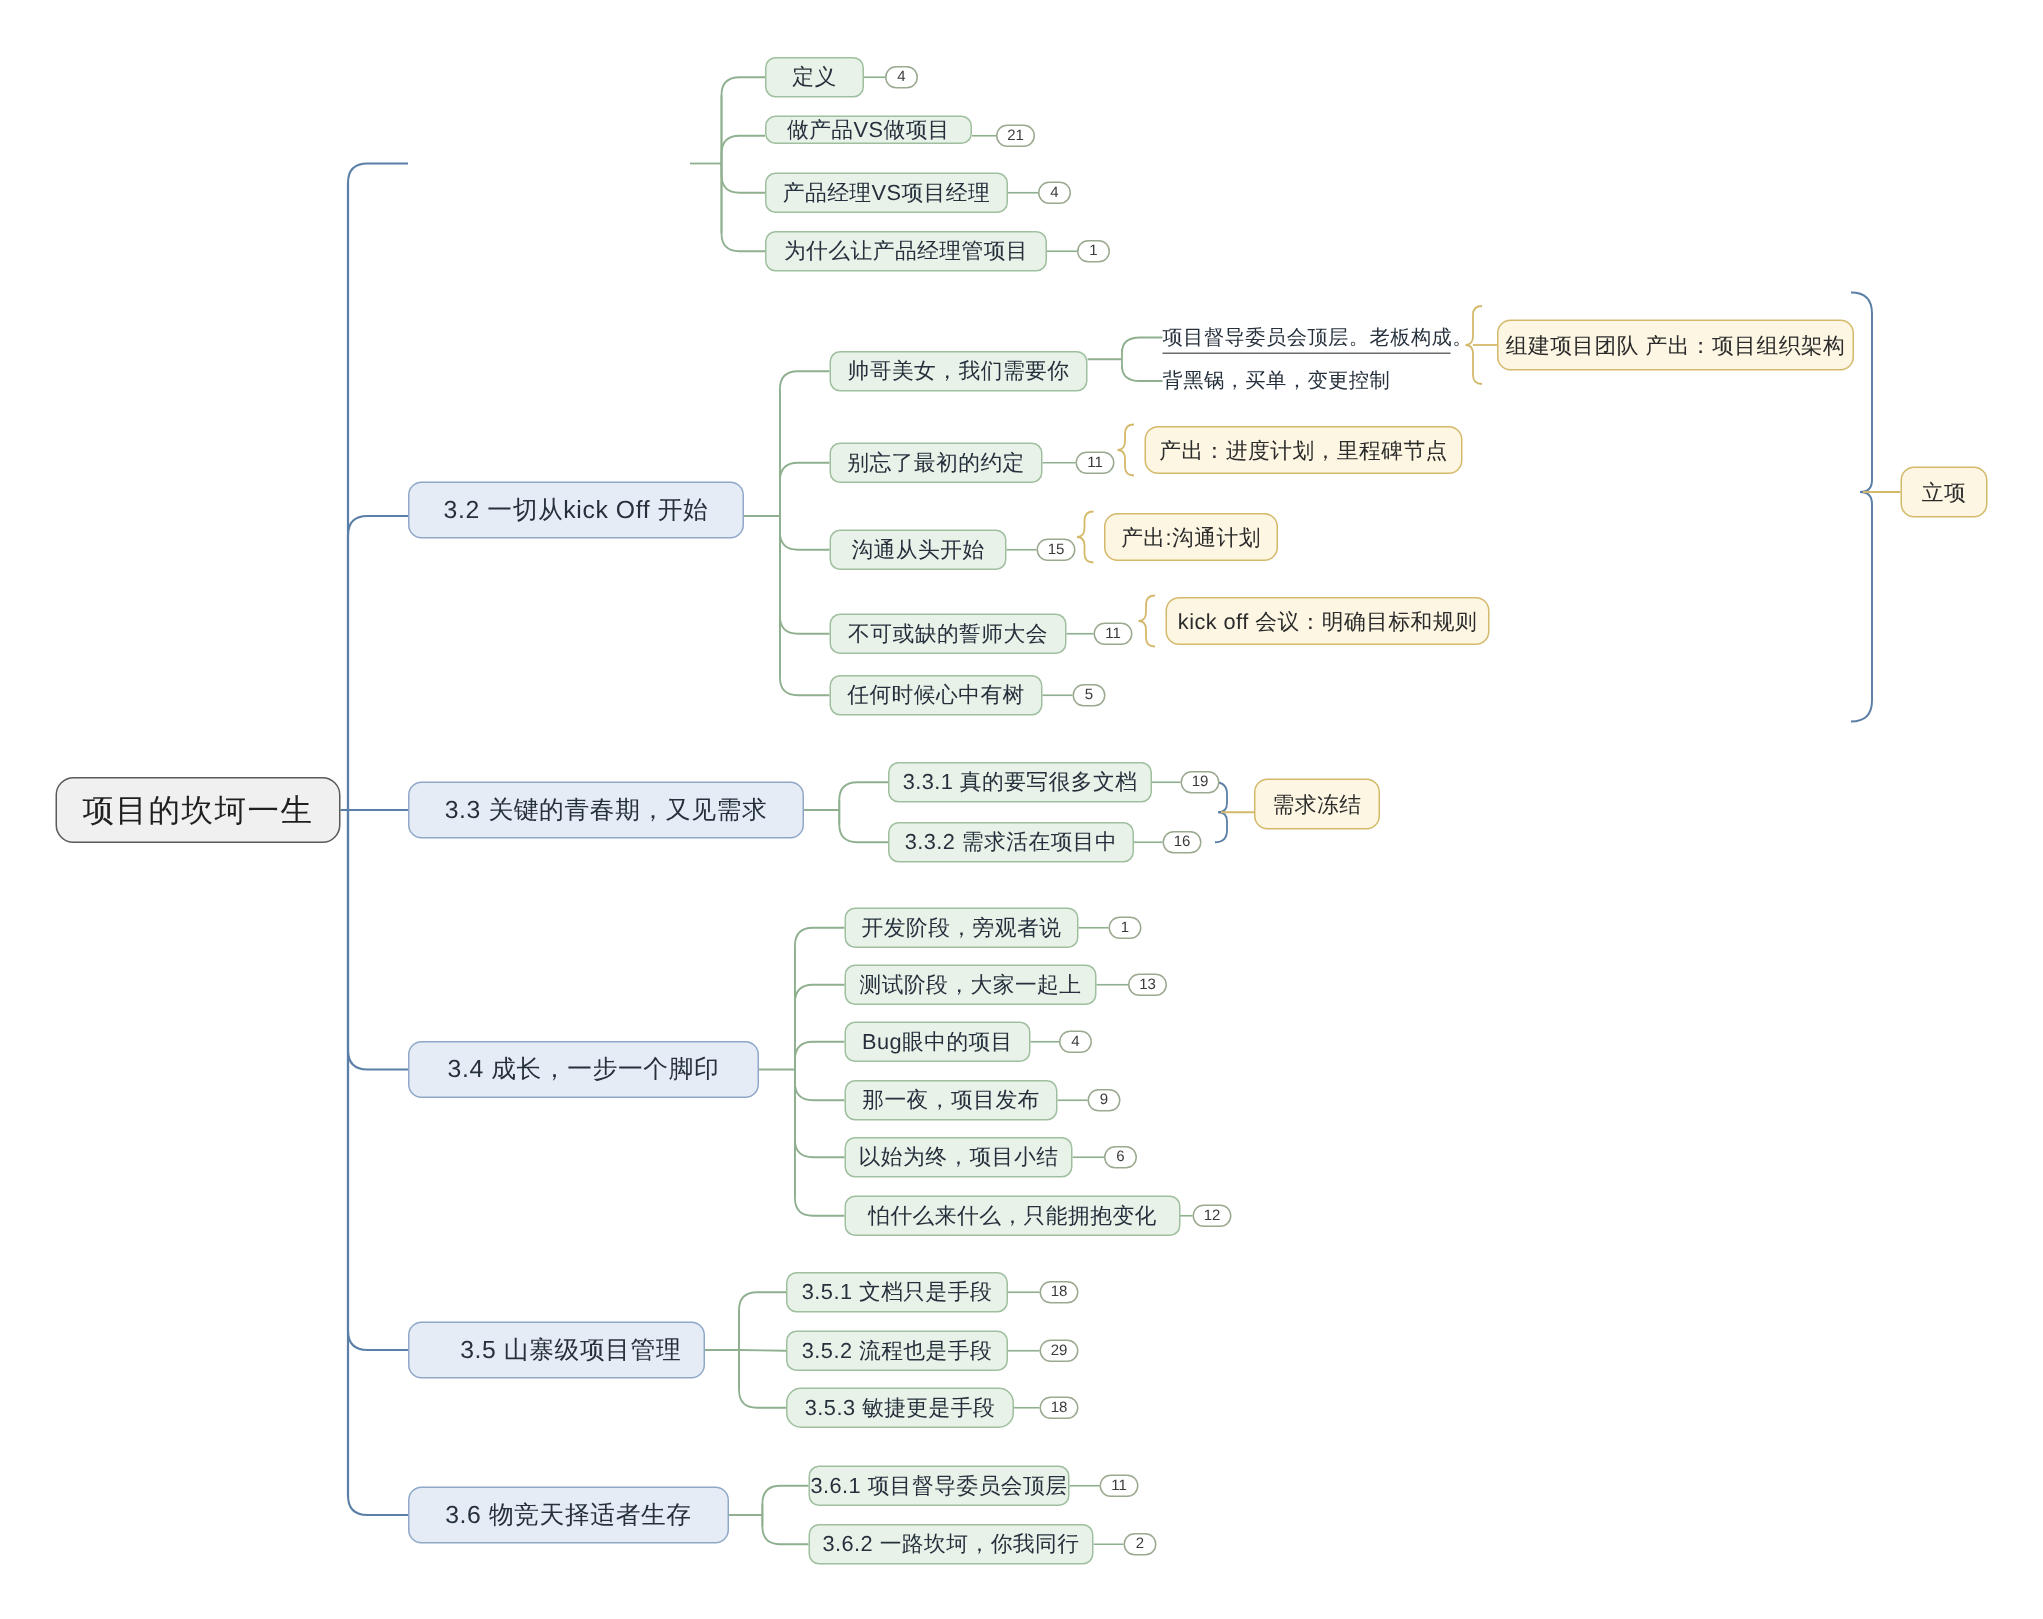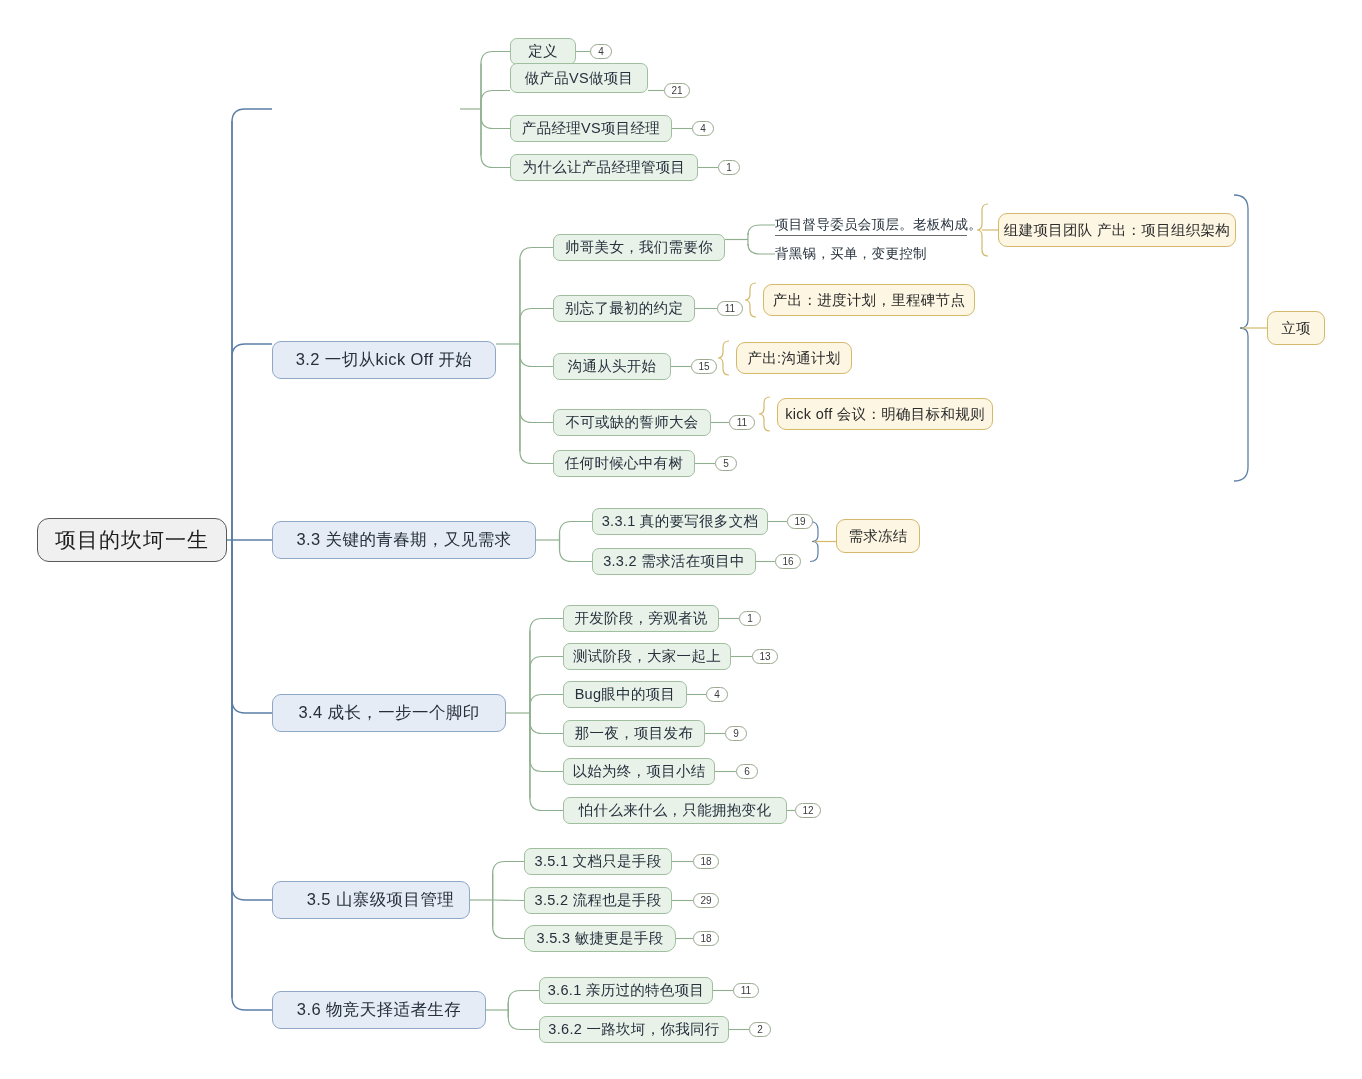--- a/index.html
+++ b/index.html
@@ -108,27 +108,27 @@
       <path d="M729,341 Q723,341 723,347 L723,352 Q723,358 718,358 M718,358 Q723,358 723,364 L723,369 Q723,375 729,375" fill="none" stroke="#d4b96a" stroke-width="1.2"></path>
       <path d="M770,397 Q764,397 764,403 L764,408 Q764,414 759,414 M759,414 Q764,414 764,420 L764,425 Q764,431 770,431" fill="none" stroke="#d4b96a" stroke-width="1.2"></path>
       <path d="M810,521.5 Q818,521.5 818,529.5 L818,535.5 Q818,541.5 812,541.5 M812,541.5 Q818,541.5 818,547.5 L818,553.5 Q818,561.5 810,561.5" fill="none" stroke="#5b7fa6" stroke-width="1.2"></path>
       <path d="M814,541.5 L836,541.5" fill="none" stroke="#d4b96a" stroke-width="1.2"></path>
       <path d="M1234,195 Q1248,195 1248,209 L1248,320 Q1248,328 1240,328 M1240,328 Q1248,328 1248,336 L1248,467 Q1248,481 1234,481" fill="none" stroke="#5b7fa6" stroke-width="1.3"></path>
       <path d="M1242,328 L1267,328" fill="none" stroke="#d4b96a" stroke-width="1.2"></path>
     </svg>
 <div class="node root" style="left: 37px; top: 518px; width: 190px; height: 44px;">项目的坎坷一生</div>
     <div class="node leaf" style="left: 510px; top: 38px; width: 66px; height: 27px;">定义</div>
     <div class="badge" style="left: 590px; top: 44px; width: 22px;">4</div>
-    <div class="node leaf" style="left: 510px; top: 63px; width: 138px; height: 30px;">做产品VS做项目</div>
+    <div class="node leaf" style="left: 510px; top: 77px; width: 138px; height: 19px;">做产品VS做项目</div>
     <div class="badge" style="left: 664px; top: 83px; width: 26px;">21</div>
     <div class="node leaf" style="left: 510px; top: 115px; width: 162px; height: 27px;">产品经理VS项目经理</div>
     <div class="badge" style="left: 692px; top: 121px; width: 22px;">4</div>
     <div class="node leaf" style="left: 510px; top: 154px; width: 188px; height: 27px;">为什么让产品经理管项目</div>
     <div class="badge" style="left: 718px; top: 160px; width: 22px;">1</div>
-    <div class="node lvl1" style="left: 272px; top: 341px; width: 224px; height: 38px;">3.2 一切从kick Off 开始</div>
+    <div class="node lvl1" style="left: 272px; top: 321px; width: 224px; height: 38px;">3.2 一切从kick Off 开始</div>
     <div class="node leaf" style="left: 553px; top: 234px; width: 172px; height: 27px;">帅哥美女，我们需要你</div>
     <div class="node leaf" style="left: 553px; top: 295px; width: 142px; height: 27px;">别忘了最初的约定</div>
     <div class="badge" style="left: 717px; top: 301px; width: 26px;">11</div>
     <div class="node leaf" style="left: 553px; top: 353px; width: 118px; height: 27px;">沟通从头开始</div>
     <div class="badge" style="left: 691px; top: 359px; width: 26px;">15</div>
     <div class="node leaf" style="left: 553px; top: 409px; width: 158px; height: 27px;">不可或缺的誓师大会</div>
     <div class="badge" style="left: 729px; top: 415px; width: 26px;">11</div>
     <div class="node leaf" style="left: 553px; top: 450px; width: 142px; height: 27px;">任何时候心中有树</div>
     <div class="badge" style="left: 715px; top: 456px; width: 22px;">5</div>
     <div class="node lvl1" style="left: 272px; top: 521px; width: 264px; height: 38px;">3.3 关键的青春期，又见需求</div>
@@ -150,21 +150,21 @@
     <div class="node leaf" style="left: 563px; top: 797px; width: 224px; height: 27px;">怕什么来什么，只能拥抱变化</div>
     <div class="badge" style="left: 795px; top: 803px; width: 26px;">12</div>
     <div class="node lvl1" style="left: 272px; top: 881px; width: 198px; height: 38px; padding-left: 19px;">3.5 山寨级项目管理</div>
     <div class="node leaf" style="left: 524px; top: 848px; width: 148px; height: 27px;">3.5.1 文档只是手段</div>
     <div class="badge" style="left: 693px; top: 854px; width: 26px;">18</div>
     <div class="node leaf" style="left: 524px; top: 887px; width: 148px; height: 27px;">3.5.2 流程也是手段</div>
     <div class="badge" style="left: 693px; top: 893px; width: 26px;">29</div>
     <div class="node leaf" style="left: 524px; top: 925px; width: 152px; height: 27px; border-radius: 10px;">3.5.3 敏捷更是手段</div>
     <div class="badge" style="left: 693px; top: 931px; width: 26px;">18</div>
     <div class="node lvl1" style="left: 272px; top: 991px; width: 214px; height: 38px;">3.6 物竞天择适者生存</div>
-    <div class="node leaf" style="left: 539px; top: 977px; width: 174px; height: 27px;">3.6.1 亲历过的特色项目</div>
+    <div class="node leaf" style="left: 539px; top: 977px; width: 174px; height: 27px;">3.6.1 项目督导委员会顶层</div>
     <div class="badge" style="left: 733px; top: 983px; width: 26px;">11</div>
     <div class="node leaf" style="left: 539px; top: 1016px; width: 190px; height: 27px;">3.6.2 一路坎坷，你我同行</div>
     <div class="badge" style="left: 749px; top: 1022px; width: 22px;">2</div>
     <div class="node plain ul" style="left: 775px; top: 214px; width: 192px; height: 22px;">项目督导委员会顶层。老板构成。</div>
     <div class="node plain" style="left: 775px; top: 243px; width: 192px; height: 22px; text-align: right;">背黑锅，买单，变更控制</div>
     <div class="node note" style="left: 998px; top: 213px; width: 238px; height: 34px;">组建项目团队 产出：项目组织架构</div>
     <div class="node note" style="left: 763px; top: 284px; width: 212px; height: 32px;">产出：进度计划，里程碑节点</div>
     <div class="node note" style="left: 736px; top: 342px; width: 116px; height: 32px;">产出:沟通计划</div>
     <div class="node note" style="left: 777px; top: 398px; width: 216px; height: 32px;">kick off 会议：明确目标和规则</div>
     <div class="node note" style="left: 836px; top: 519px; width: 84px; height: 34px;">需求冻结</div>

